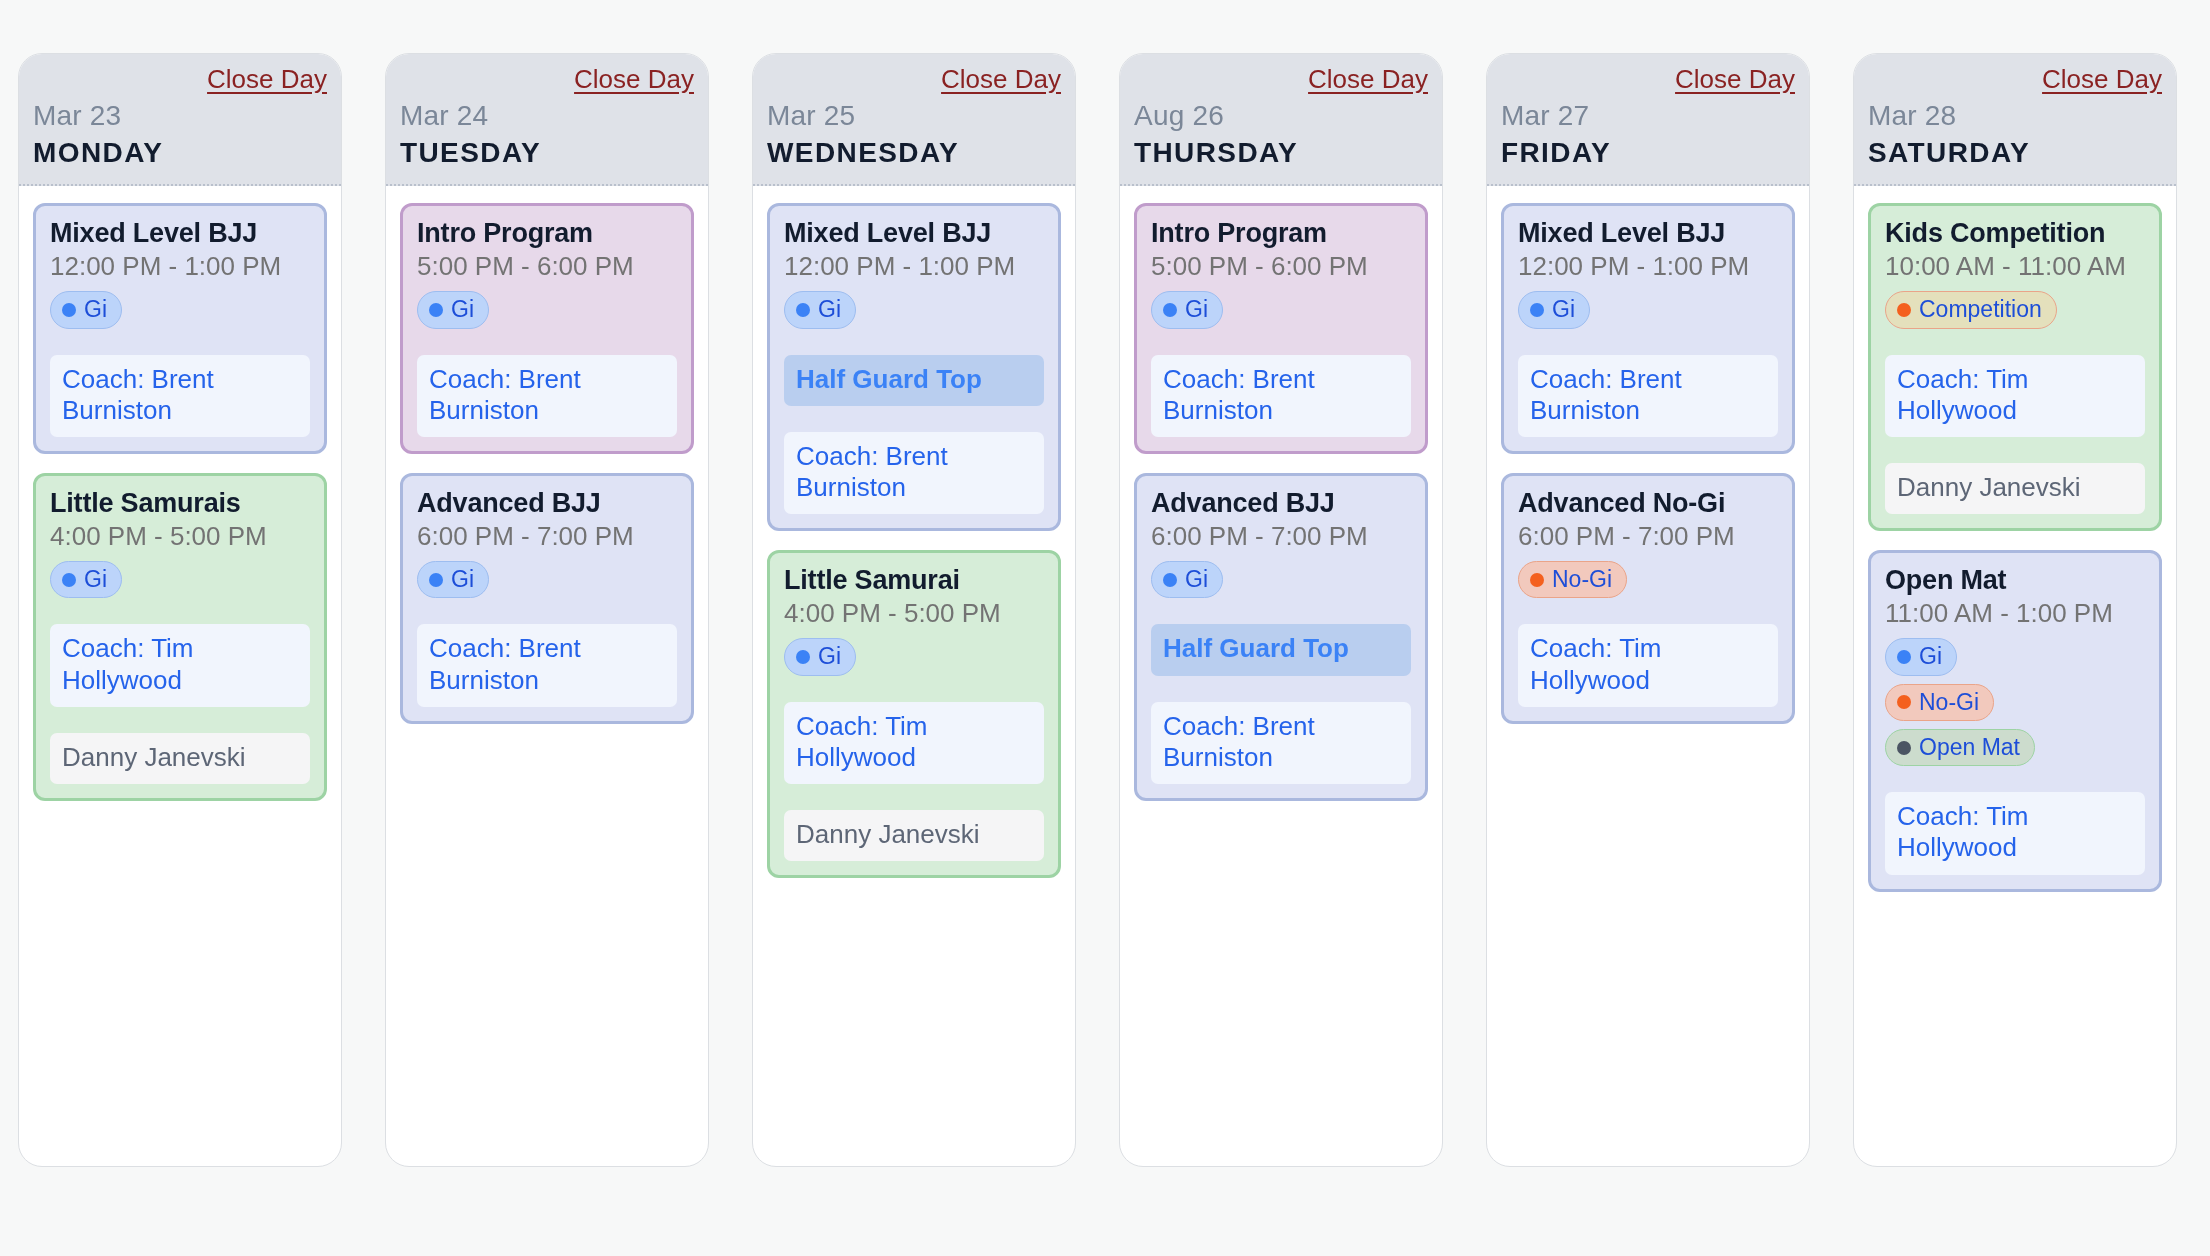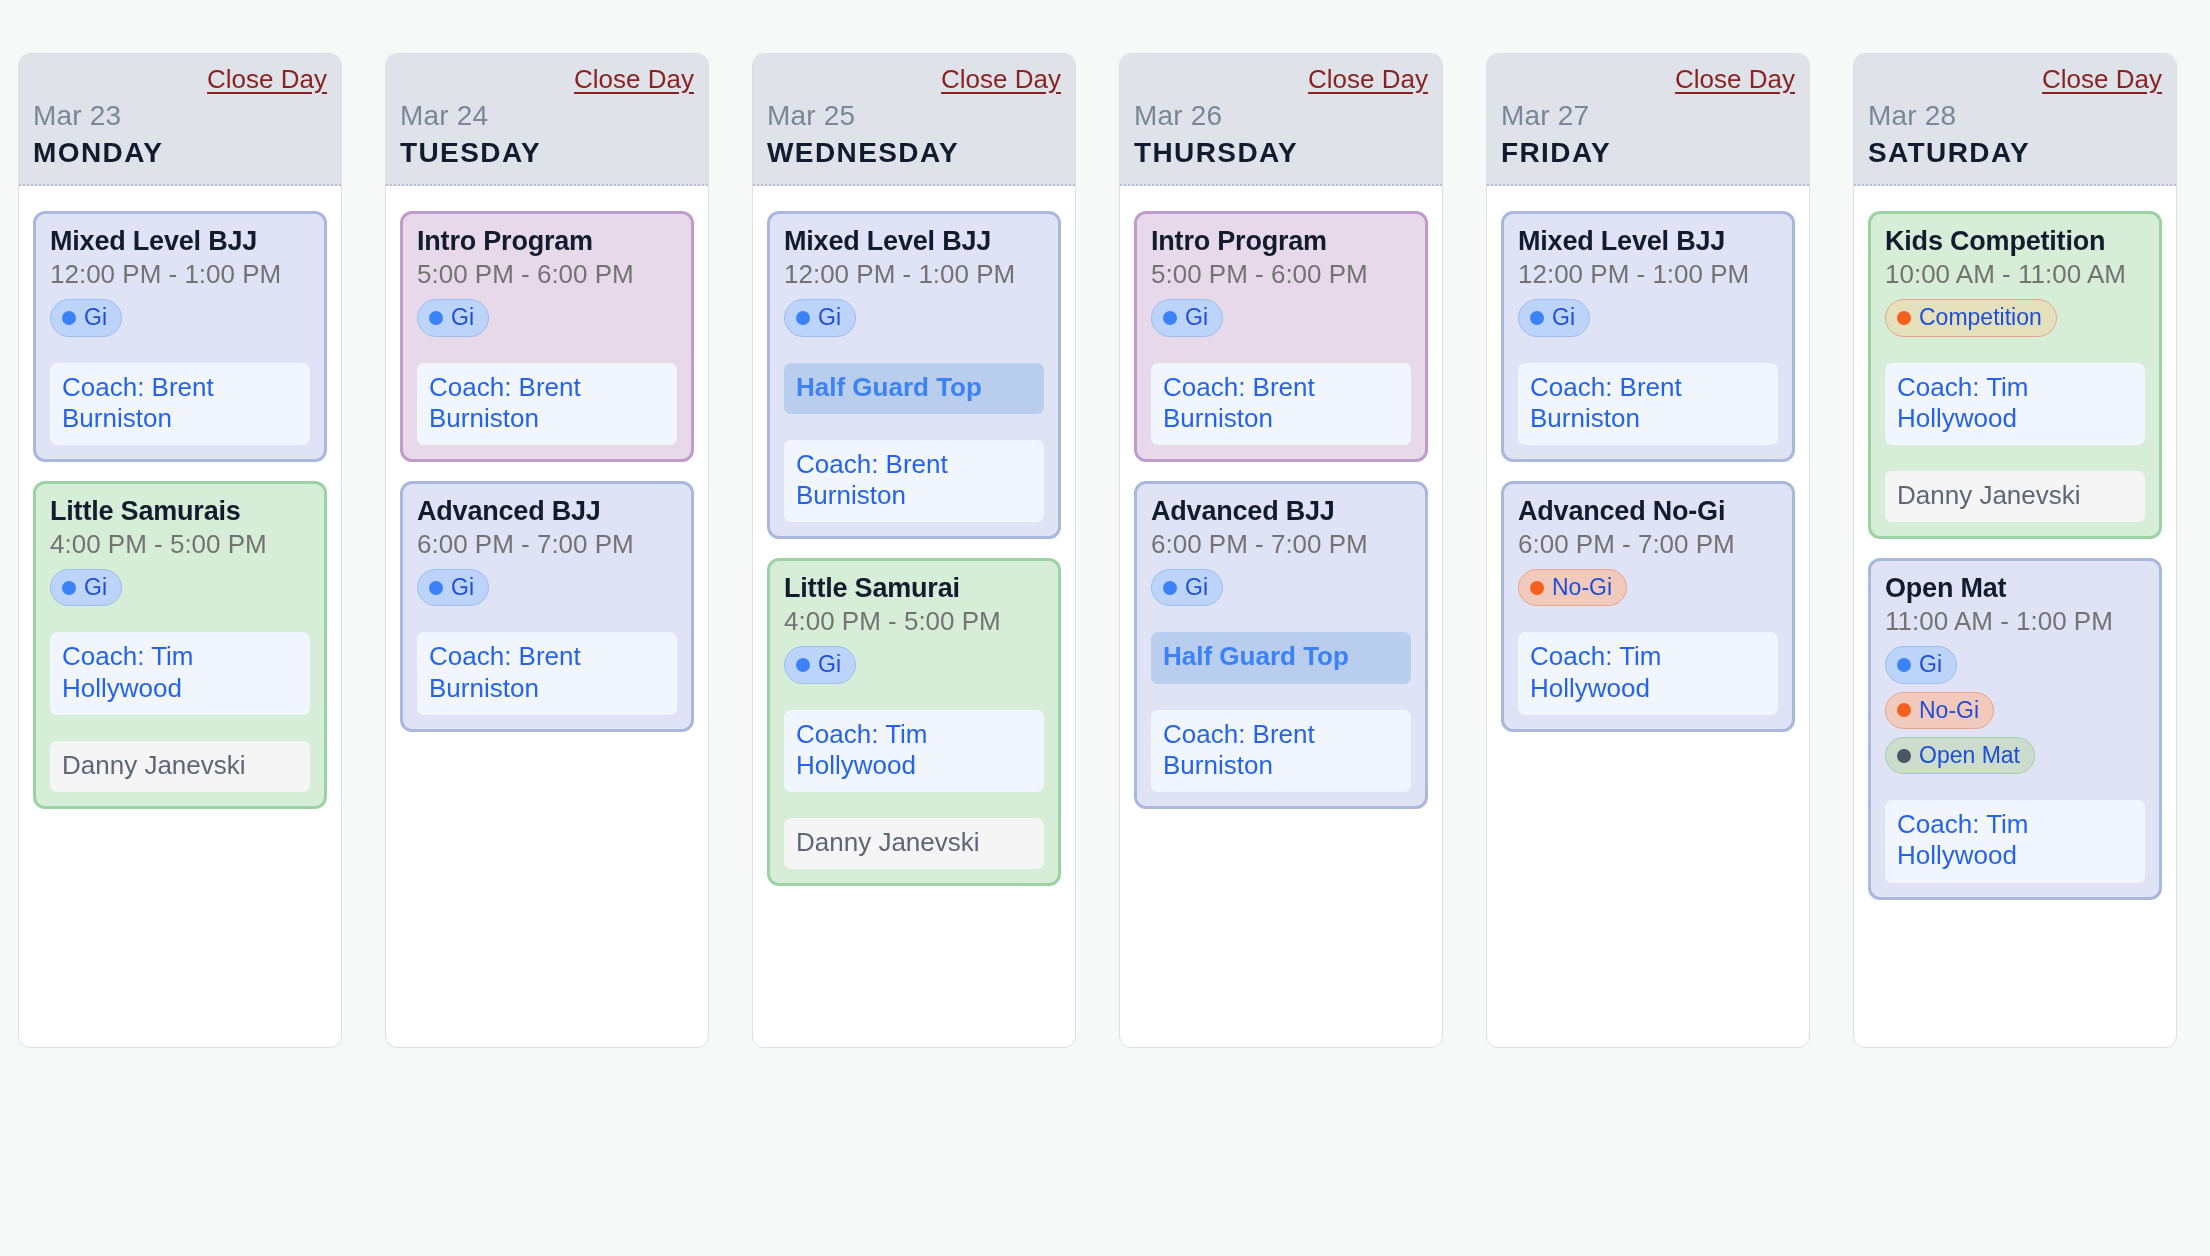--- a/index.html
+++ b/index.html
@@ -21,27 +21,26 @@
     box-sizing: border-box;
     height: 1256px;
     align-items: flex-start;
   }
 
   .day-column {
     width: 324px;
     flex: 0 0 324px;
     background: #ffffff;
     border: 1.5px solid #dcdfe3;
-    border-radius: 12px;
-    box-sizing: border-box;
-    height: 995px;
+    border-radius: 24px;
+    box-sizing: border-box;
+    height: 1114px;
     display: flex;
     flex-direction: column;
     overflow: hidden;
-    gap: 8px;
   }
 
   .day-header {
     background: #dfe2e8;
     border-bottom: 2px dotted #b9c0cc;
     padding: 12px 14px 14px 14px;
     box-sizing: border-box;
     flex: 0 0 auto;
   }
 
@@ -289,21 +288,21 @@
             </span>
           </div>
           <div class="event-note note-coach">Coach: Tim Hollywood</div>
           <div class="event-note note-assistant">Danny Janevski</div>
         </div>
       </div>
     </div>
     <div class="day-column">
       <div class="day-header">
         <div class="close-day-row"><a class="close-day-link">Close Day</a></div>
-        <div class="day-date">Mar 26</div>
+        <div class="day-date">Aug 26</div>
         <div class="day-name">THURSDAY</div>
       </div>
       <div class="day-body">
         <div class="event-card theme-purple">
           <div class="event-title">Intro Program</div>
           <div class="event-time">5:00 PM - 6:00 PM</div>
           <div class="badge-list">
             <span class="badge badge-gi">
               <span class="badge-dot"></span>
               <span>Gi</span>

